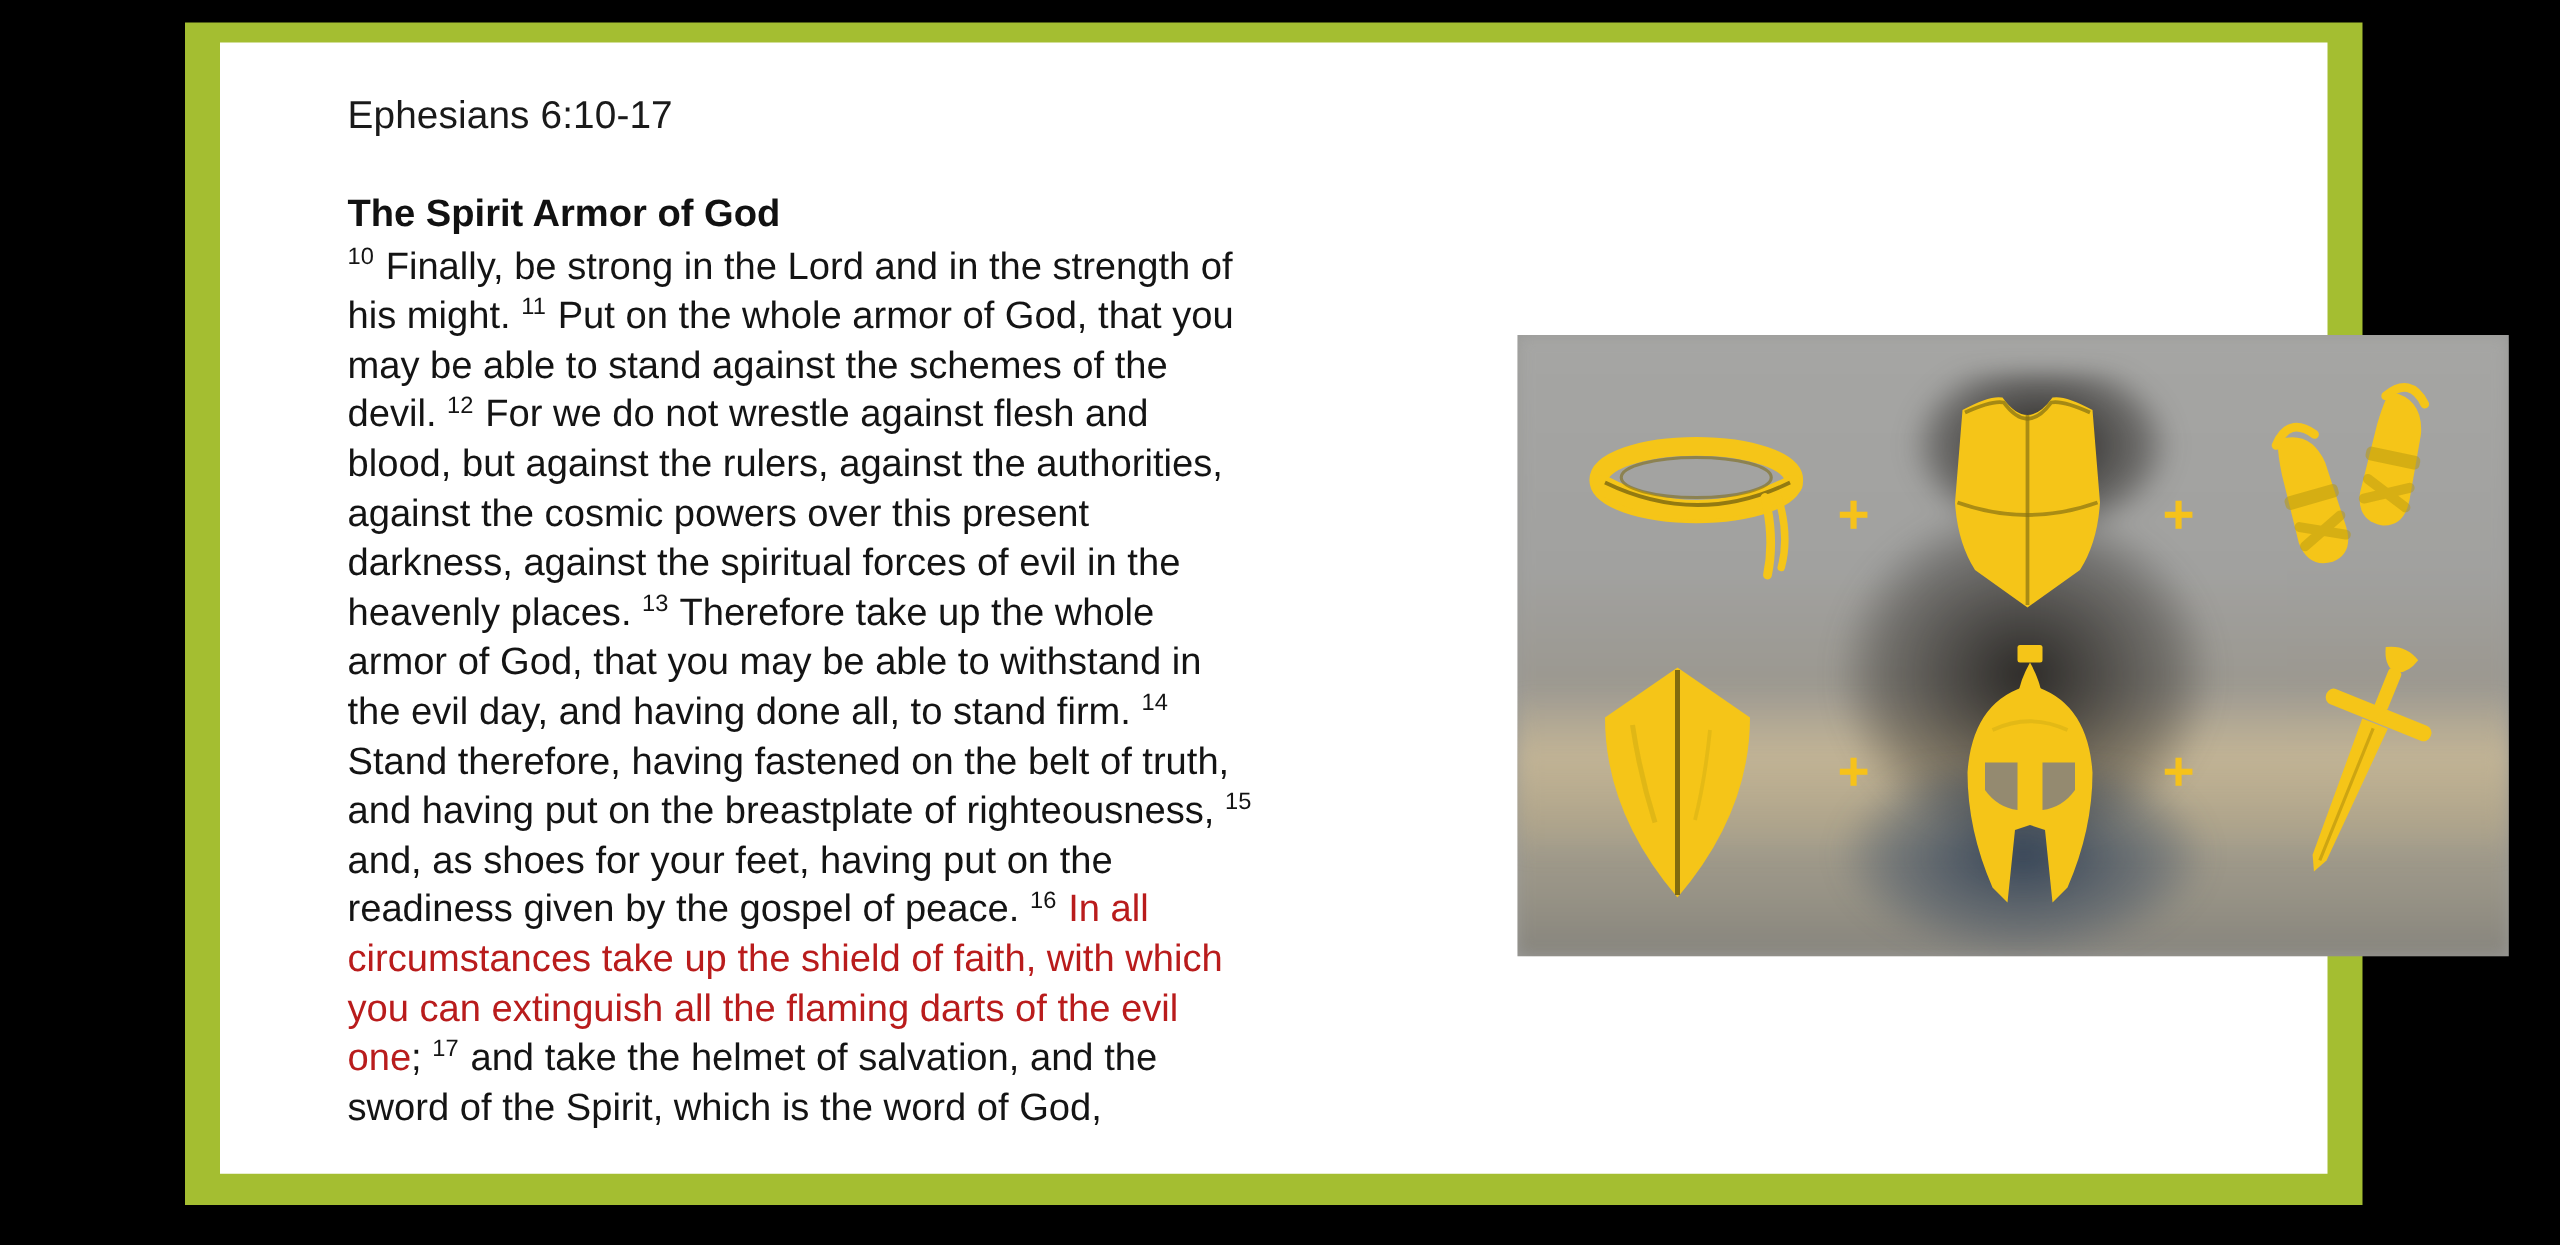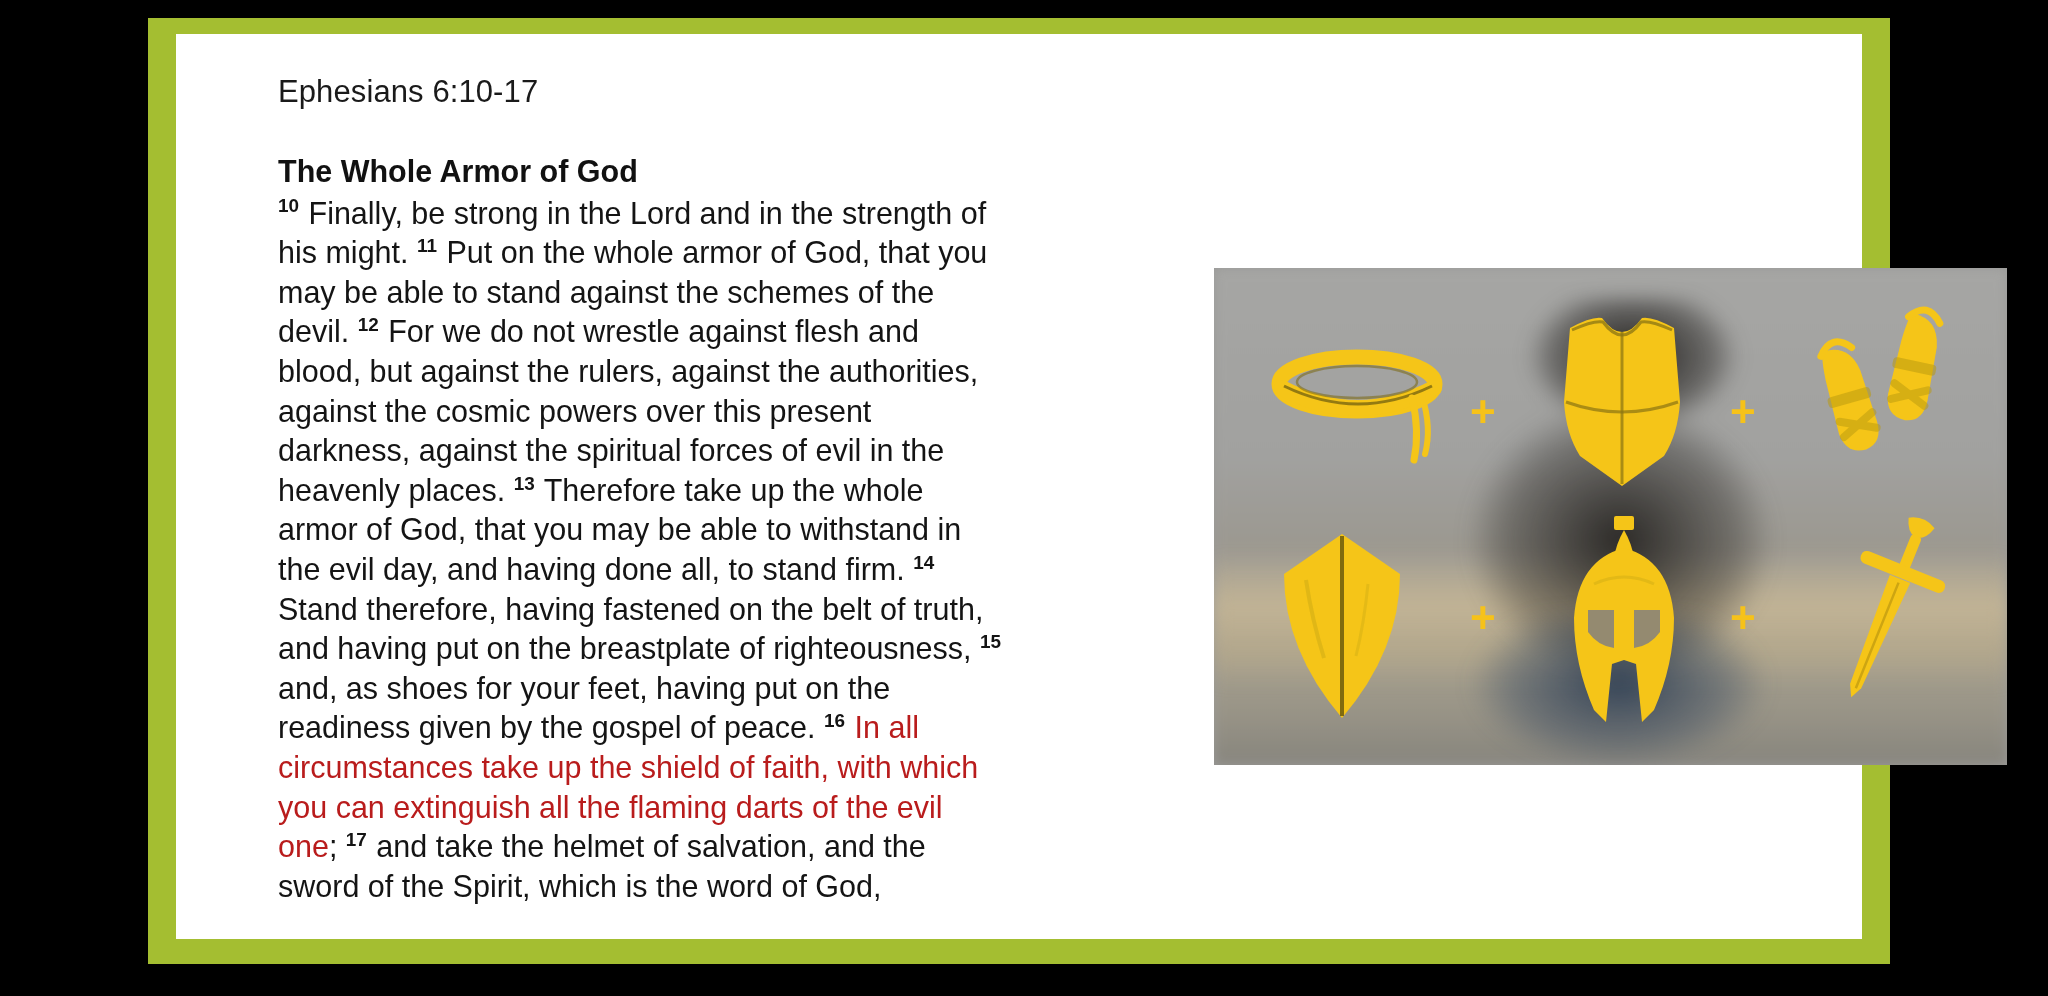--- a/index.html
+++ b/index.html
@@ -67,21 +67,21 @@
     display: block;
     margin-bottom: 2px;
     font-size: 30.5px;
     color: #111111;
   }
   .passage-body {
     display: block;
   }
   sup.verse-num {
     font-size: 0.62em;
-    font-weight: bold;
+    font-weight: normal;
     vertical-align: super;
     line-height: 0;
     padding-right: 1px;
     margin-top: 44px;
   }
   .red-text {
     color: #b91c1c;
   }
 
   
@@ -154,21 +154,21 @@
 <body>
 
 <div class="slide-stage">
 
   <div class="slide-frame">
     <div class="slide-canvas">
 
       <div class="reference-line">Ephesians 6:10-17</div>
 
       <div class="scripture-block">
-        <span class="passage-heading">The Whole Armor of God</span>
+        <span class="passage-heading">The Spirit Armor of God</span>
         <span class="passage-body" id="passage-body"><sup class="verse-num">10</sup><span> Finally, be strong in the Lord and in the strength of his might.</span> <sup class="verse-num">11</sup><span> Put on the whole armor of God, that you may be able to stand against the schemes of the devil.</span> <sup class="verse-num">12</sup><span> For we do not wrestle against flesh and blood, but against the rulers, against the authorities, against the cosmic powers over this present darkness, against the spiritual forces of evil in the heavenly places.</span> <sup class="verse-num">13</sup><span> Therefore take up the whole armor of God, that you may be able to withstand in the evil day, and having done all, to stand firm.</span> <sup class="verse-num">14</sup><span> Stand therefore, having fastened on the belt of truth, and having put on the breastplate of righteousness,</span> <sup class="verse-num">15</sup><span> and, as shoes for your feet, having put on the readiness given by the gospel of peace.</span> <sup class="verse-num">16</sup><span class="red-text"> In all circumstances take up the shield of faith, with which you can extinguish all the flaming darts of the evil one</span>; <sup class="verse-num">17</sup><span> and take the helmet of salvation, and the sword of the Spirit, which is the word of God,</span></span>
       </div>
 
       <div class="armor-photo">
         <div class="photo-backdrop-2"></div>
         <div class="photo-tan-band"></div>
         <div class="photo-dark-figure"></div>
         <div class="photo-blue-lower"></div>
 
         <svg class="armor-icon" style="left:48px; top:68px;" width="200" height="140" viewBox="0 0 200 140">

